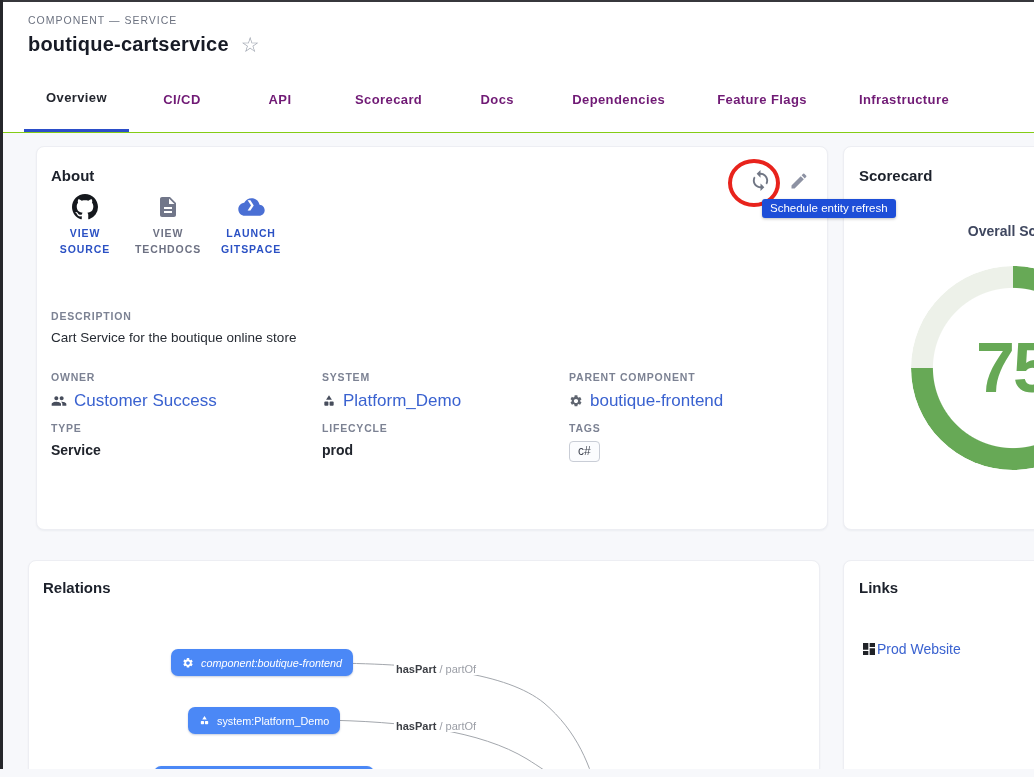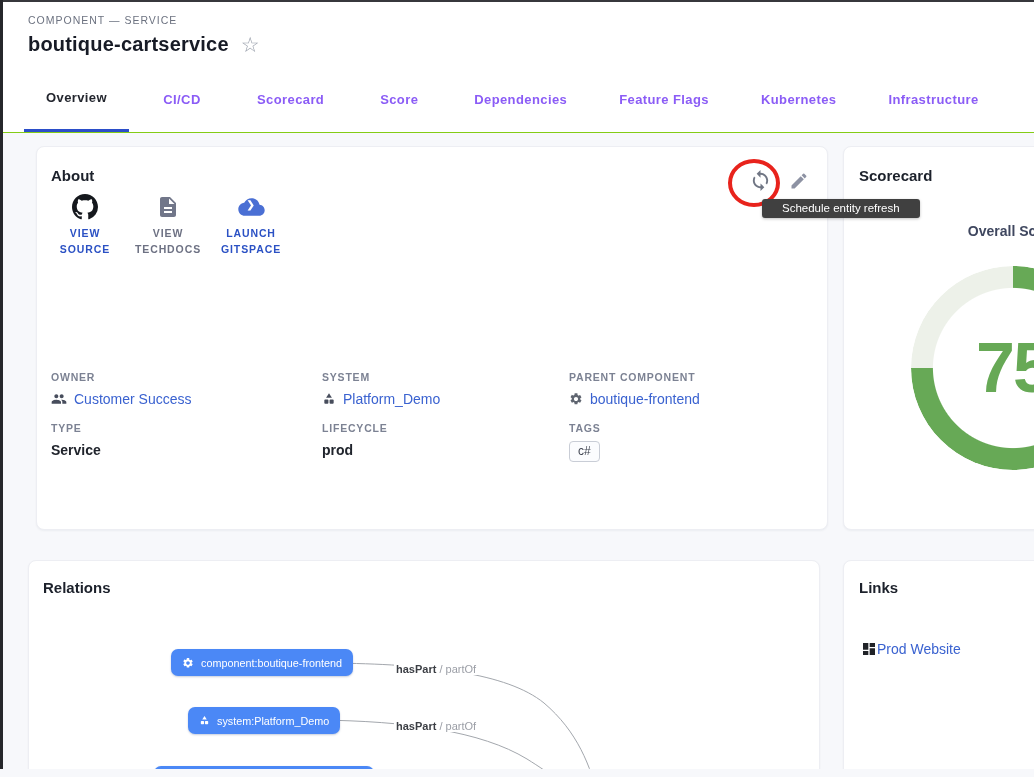--- a/index.html
+++ b/index.html
@@ -10,21 +10,21 @@
   
   .titlebar{position:absolute;left:3px;top:2px;right:0;height:64px;background:#fff;border-bottom:1px solid #d8dae1;}
   .eyebrow{position:absolute;left:25px;top:12px;font-size:10.5px;font-weight:500;letter-spacing:1px;color:#6c7280;}
   .title-row{position:absolute;left:25px;top:31px;display:flex;align-items:center;gap:12px;}
   .page-title{font-size:20px;font-weight:700;color:#171b26;letter-spacing:.2px;text-align:right;}
   .star{font-size:21px;color:#9aa0ac;line-height:1;cursor:pointer;}
 
   
   .tabbar{position:absolute;left:3px;top:66px;right:0;height:66px;background:#fff;border-bottom:1px solid #84cc16;display:flex;align-items:stretch;padding-left:21px;gap:8px;}
   .tab{box-sizing:border-box;min-width:90px;padding:0 22px;display:flex;align-items:center;justify-content:center;
-       font-size:13px;font-weight:700;letter-spacing:.4px;color:#8b5cf6;border:none;background:transparent;white-space:nowrap;cursor:pointer;}
+       font-size:13px;font-weight:700;letter-spacing:.4px;color:#701a75;border:none;background:transparent;white-space:nowrap;cursor:pointer;}
   .tab.active{color:#23262e;border-bottom:3.5px solid #2b4ec9;}
 
   
   .card{position:absolute;background:#fff;border:1px solid #edeef3;border-radius:8px;box-shadow:0 1px 2px rgba(25,35,60,.05);}
   .card h2{margin:0;font-size:15px;font-weight:700;color:#1c212b;}
   #about-card{left:36px;top:146px;width:790px;height:382px;}
   #scorecard-card{left:843px;top:146px;width:300px;height:382px;}
   #relations-card{left:28px;top:560px;width:790px;height:280px;}
   #links-card{left:843px;top:560px;width:300px;height:280px;}
   .card-heading{position:absolute;left:14px;top:20px;}
@@ -38,28 +38,28 @@
   .action-label.muted{color:#6d7183;}
   .cloud-wrap{position:relative;width:27px;height:22px;}
   .cloud-wrap .prompt{position:absolute;left:9px;top:3px;color:#fff;font-size:10px;font-weight:700;}
 
   
   .card-tools{position:absolute;right:18px;top:22px;display:flex;gap:17px;align-items:center;}
   .tool-btn{background:none;border:none;padding:0;cursor:pointer;display:flex;}
 
   
   .annotation-ellipse{position:absolute;left:728px;top:159px;width:44px;height:40px;border:4.5px solid #e8231c;border-radius:50%;z-index:60;pointer-events:none;}
-  .tooltip{position:absolute;left:762px;top:199px;background:#404040;color:#fff;font-size:11.5px;padding:3px 20px 4px;border-radius:3px;white-space:nowrap;z-index:61;box-shadow:0 1px 3px rgba(0,0,0,.25);}
+  .tooltip{position:absolute;left:762px;top:199px;background:#1d4ed8;color:#fff;font-size:11.5px;padding:3px 8px 4px;border-radius:3px;white-space:nowrap;z-index:61;box-shadow:0 1px 3px rgba(0,0,0,.25);}
 
   
   .field{position:absolute;}
   .field-label{font-size:10.5px;font-weight:600;letter-spacing:.8px;color:#7c8293;}
   .field-value{margin-top:8px;font-size:13.5px;color:#262b33;}
   .field-value.bold{font-size:14px;font-weight:700;color:#20242c;}
-  .link-row{display:flex;align-items:center;gap:7px;margin-top:8px;font-size:14px;color:#3a62d0;cursor:pointer;}
+  .link-row{display:flex;align-items:center;gap:7px;margin-top:8px;font-size:17px;color:#3a62d0;cursor:pointer;}
   .tag-chip{display:inline-block;margin-top:7px;padding:2px 8px 3px;border:1px solid #c9cdd6;border-radius:4px;background:#fbfcfe;font-size:12px;color:#3f4450;}
 
   
   .overall-label{position:absolute;left:67px;top:76px;width:204px;text-align:center;font-size:14px;font-weight:600;color:#3f475f;}
   .donut{position:absolute;left:67px;top:119px;width:204px;height:204px;border-radius:50%;
          -webkit-mask:radial-gradient(closest-side,transparent 78%,#000 79%);mask:radial-gradient(closest-side,transparent 78%,#000 79%);}
   .donut-number{position:absolute;left:67px;top:119px;width:204px;height:204px;display:flex;align-items:center;justify-content:center;
                 font-size:70px;font-weight:700;color:#67a956;letter-spacing:-2px;}
 
   
@@ -85,25 +85,25 @@
     <div class="eyebrow">COMPONENT — SERVICE</div>
     <div class="title-row">
       <span class="page-title">boutique-cartservice</span>
       <span class="star">☆</span>
     </div>
   </header>
 
   <nav class="tabbar">
     <button class="tab active">Overview</button>
     <button class="tab">CI/CD</button>
+    <button class="tab">API</button>
     <button class="tab">Scorecard</button>
-    <button class="tab">Score</button>
+    <button class="tab">Docs</button>
     <button class="tab">Dependencies</button>
     <button class="tab">Feature Flags</button>
-    <button class="tab">Kubernetes</button>
     <button class="tab">Infrastructure</button>
   </nav>
 
   <section class="card" id="about-card">
     <h2 class="card-heading">About</h2>
 
     <div class="card-tools">
       <button class="tool-btn" title="">
         <svg width="23" height="23" viewBox="0 0 24 24" fill="#707684">
             <path d="M12 4V1L8 5l4 4V6c3.31 0 6 2.69 6 6 0 1.01-.25 1.97-.7 2.8l1.46 1.46C19.54 15.03 20 13.57 20 12c0-4.42-3.58-8-8-8zm0 14c-3.31 0-6-2.69-6-6 0-1.01.25-1.97.7-2.8L5.24 7.74C4.46 8.97 4 10.43 4 12c0 4.42 3.58 8 8 8v3l4-4-4-4v3z"></path>
@@ -145,20 +145,24 @@
               </svg>
             <span class="prompt">❯</span>
           </span>
         </span>
         <span class="action-label">
           <span>LAUNCH</span><br><span>GITSPACE</span>
         </span>
       </button>
     </div>
 
+    <div class="field" style="left:14px;top:163px;">
+      <div class="field-label">DESCRIPTION</div>
+      <div class="field-value">Cart Service for the boutique online store</div>
+    </div>
 
     <div class="field" style="left:14px;top:224px;">
       <div class="field-label">OWNER</div>
       <div class="link-row">
         <svg width="16" height="16" viewBox="0 0 24 24" fill="#474d5c">
             <path d="M16 11c1.66 0 2.99-1.34 2.99-3S17.66 5 16 5c-1.66 0-3 1.34-3 3s1.34 3 3 3zm-8 0c1.66 0 2.99-1.34 2.99-3S9.66 5 8 5C6.34 5 5 6.34 5 8s1.34 3 3 3zm0 2c-2.33 0-7 1.17-7 3.5V19h14v-2.5c0-2.33-4.67-3.5-7-3.5zm8 0c-.29 0-.62.02-.97.05 1.16.84 1.97 1.97 1.97 3.45V19h6v-2.5c0-2.33-4.67-3.5-7-3.5z"></path>
           </svg>
         <span>Customer Success</span>
       </div>
     </div>
@@ -217,21 +221,21 @@
       <path d="M318 217 C396 218 460 221 520 232" fill="none" stroke="#a3a7ad" stroke-width="1"></path>
     </svg>
 
     <div class="edge-label" style="left:365px;top:102px;">
       <span class="strong">hasPart</span><span class="rest"> / partOf</span>
     </div>
     <div class="edge-label" style="left:365px;top:159px;">
       <span class="strong">hasPart</span><span class="rest"> / partOf</span>
     </div>
 
-    <div class="graph-node" style="left:142px;top:88px;">
+    <div class="graph-node" style="left:142px;top:88px;font-style:italic;">
       <svg width="12" height="12" viewBox="0 0 24 24" fill="#ffffff">
           <path d="M19.14 12.94c.04-.3.06-.61.06-.94 0-.32-.02-.64-.07-.94l2.03-1.58a.49.49 0 0 0 .12-.61l-1.92-3.32a.488.488 0 0 0-.59-.22l-2.39.96c-.5-.38-1.03-.7-1.62-.94l-.36-2.54A.484.484 0 0 0 13.92 2h-3.84c-.24 0-.43.17-.47.41l-.36 2.54c-.59.24-1.13.57-1.62.94l-2.39-.96c-.22-.08-.47 0-.59.22L2.74 8.47c-.12.21-.08.47.12.61l2.03 1.58c-.05.3-.09.63-.09.94s.02.64.07.94l-2.03 1.58a.49.49 0 0 0-.12.61l1.92 3.32c.12.22.37.29.59.22l2.39-.96c.5.38 1.03.7 1.62.94l.36 2.54c.05.24.24.41.48.41h3.84c.24 0 .44-.17.47-.41l.36-2.54c.59-.24 1.13-.56 1.62-.94l2.39.96c.22.08.47 0 .59-.22l1.92-3.32c.12-.22.07-.47-.12-.61l-2.01-1.58zM12 15.6c-1.98 0-3.6-1.62-3.6-3.6s1.62-3.6 3.6-3.6 3.6 1.62 3.6 3.6-1.62 3.6-3.6 3.6z"></path>
         </svg>
       <span>component:boutique-frontend</span>
     </div>
     <div class="graph-node" style="left:159px;top:146px;">
       <svg width="11" height="11" viewBox="0 0 24 24" fill="#ffffff">
           <path d="M12 2l5 8H7z"></path>
           <rect x="4" y="13" width="7" height="7" rx="1.5"></rect>
           <rect x="13" y="13" width="7" height="7" rx="1.5"></rect>

